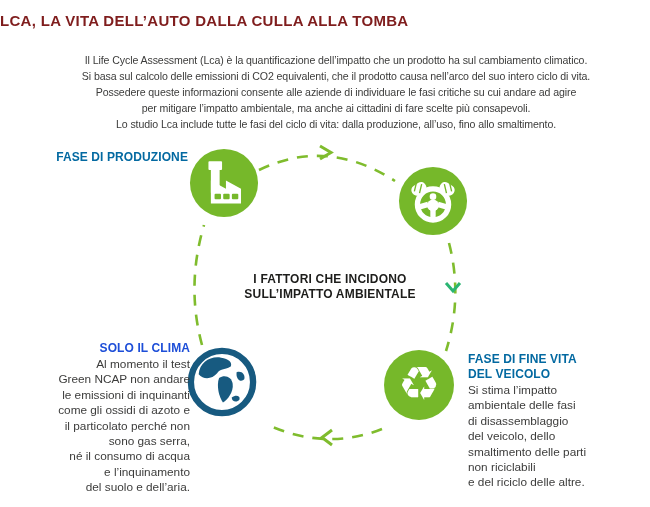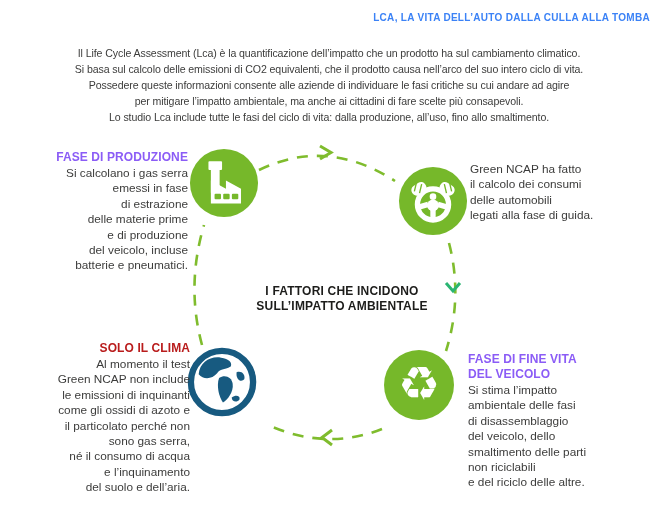--- a/index.html
+++ b/index.html
@@ -2,59 +2,59 @@
 <html><head>
 <meta charset="utf-8">
 <style>
   html,body{margin:0;padding:0;background:#fff;}
   .page{
     position:relative;width:650px;height:507px;background:#ffffff;
     font-family:"Liberation Sans",sans-serif;overflow:hidden;
   }
   .title{
     position:absolute;top:12px;left:0;width:100%;margin:0;
-    text-align:right;font-size:10px;font-weight:700;letter-spacing:.3px;
-    color:#3b82f6;
+    text-align:left;font-size:15px;font-weight:700;letter-spacing:.3px;
+    color:#7f1d1d;
   }
   .intro{
-    position:absolute;top:41px;left:25px;width:600px;margin:4px;
+    position:absolute;top:41px;left:25px;width:600px;margin:11px;
     text-align:center;font-size:10.6px;line-height:16px;letter-spacing:-.1px;
     color:#3c3c3b;white-space:pre-line;
   }
   .connectors{position:absolute;left:0;top:0;width:650px;height:507px;pointer-events:none;}
   .icon-circle{position:absolute;width:70px;height:70px;}
   .icon-circle svg{display:block;width:70px;height:70px;}
   #icon-production{left:189px;top:148px;}
   #icon-usage{left:398px;top:166px;}
   #icon-climate{left:187px;top:347px;}
   #icon-endlife{left:384px;top:350px;}
   .recycle-wrap{
     width:70px;height:70px;border-radius:50%;background:#76b82a;
     display:flex;align-items:center;justify-content:center;
   }
   .recycle-glyph{
     color:#fff;font-size:47px;line-height:1;
     font-family:"DejaVu Sans",sans-serif;transform:translateY(-2px);
   }
   .center-label{
-    position:absolute;left:225px;top:272px;width:210px;margin:12px;
+    position:absolute;left:225px;top:272px;width:210px;margin:0;
     text-align:center;font-size:12px;font-weight:700;line-height:14.5px;
     letter-spacing:.2px;color:#1d1d1b;white-space:pre-line;
   }
   .phase{position:absolute;color:#3c3c3b;font-size:11.8px;line-height:15.4px;}
   .phase h2{
     margin:0 0 1px 0;font-size:12px;line-height:15px;font-weight:700;
-    letter-spacing:.1px;color:#8b5cf6;white-space:pre-line;
+    letter-spacing:.1px;color:#0369a1;white-space:pre-line;
   }
   .phase p{margin:0;white-space:pre-line;}
   .phase.align-right{text-align:right;}
   #phase-production{left:28px;top:150px;width:160px;}
   #phase-usage{left:470px;top:162px;width:152px;}
   #phase-climate{left:22px;top:341px;width:168px;}
-  #phase-climate h2{color:#b91c1c;}
+  #phase-climate h2{color:#1d4ed8;}
   #phase-endlife{left:468px;top:352px;width:164px;}
 </style>
 </head>
 <body>
 
 <div class="page">
 
   <h1 class="title">LCA, LA VITA DELL’AUTO DALLA CULLA ALLA TOMBA</h1>
 
   <p class="intro">Il Life Cycle Assessment (Lca) è la quantificazione dell’impatto che un prodotto ha sul cambiamento climatico.
@@ -125,40 +125,29 @@
     <div class="recycle-wrap">
       <span class="recycle-glyph">♻</span>
     </div>
   </div>
 
   <p class="center-label">I FATTORI CHE INCIDONO
 SULL’IMPATTO AMBIENTALE</p>
 
   <div class="phase align-right" id="phase-production">
     <h2>FASE DI PRODUZIONE</h2>
-    <p>Si calcolano i gas serra
-emessi in fase
-di estrazione
-delle materie prime
-e di produzione
-del veicolo, incluse
-batterie e pneumatici.</p>
   </div>
 
   <div class="phase" id="phase-usage">
-    <p>Green NCAP ha fatto
-il calcolo dei consumi
-delle automobili
-legati alla fase di guida.</p>
   </div>
 
   <div class="phase align-right" id="phase-climate">
     <h2>SOLO IL CLIMA</h2>
     <p>Al momento il test
-Green NCAP non include
+Green NCAP non andare
 le emissioni di inquinanti
 come gli ossidi di azoto e
 il particolato perché non
 sono gas serra,
 né il consumo di acqua
 e l’inquinamento
 del suolo e dell’aria.</p>
   </div>
 
   <div class="phase" id="phase-endlife">

